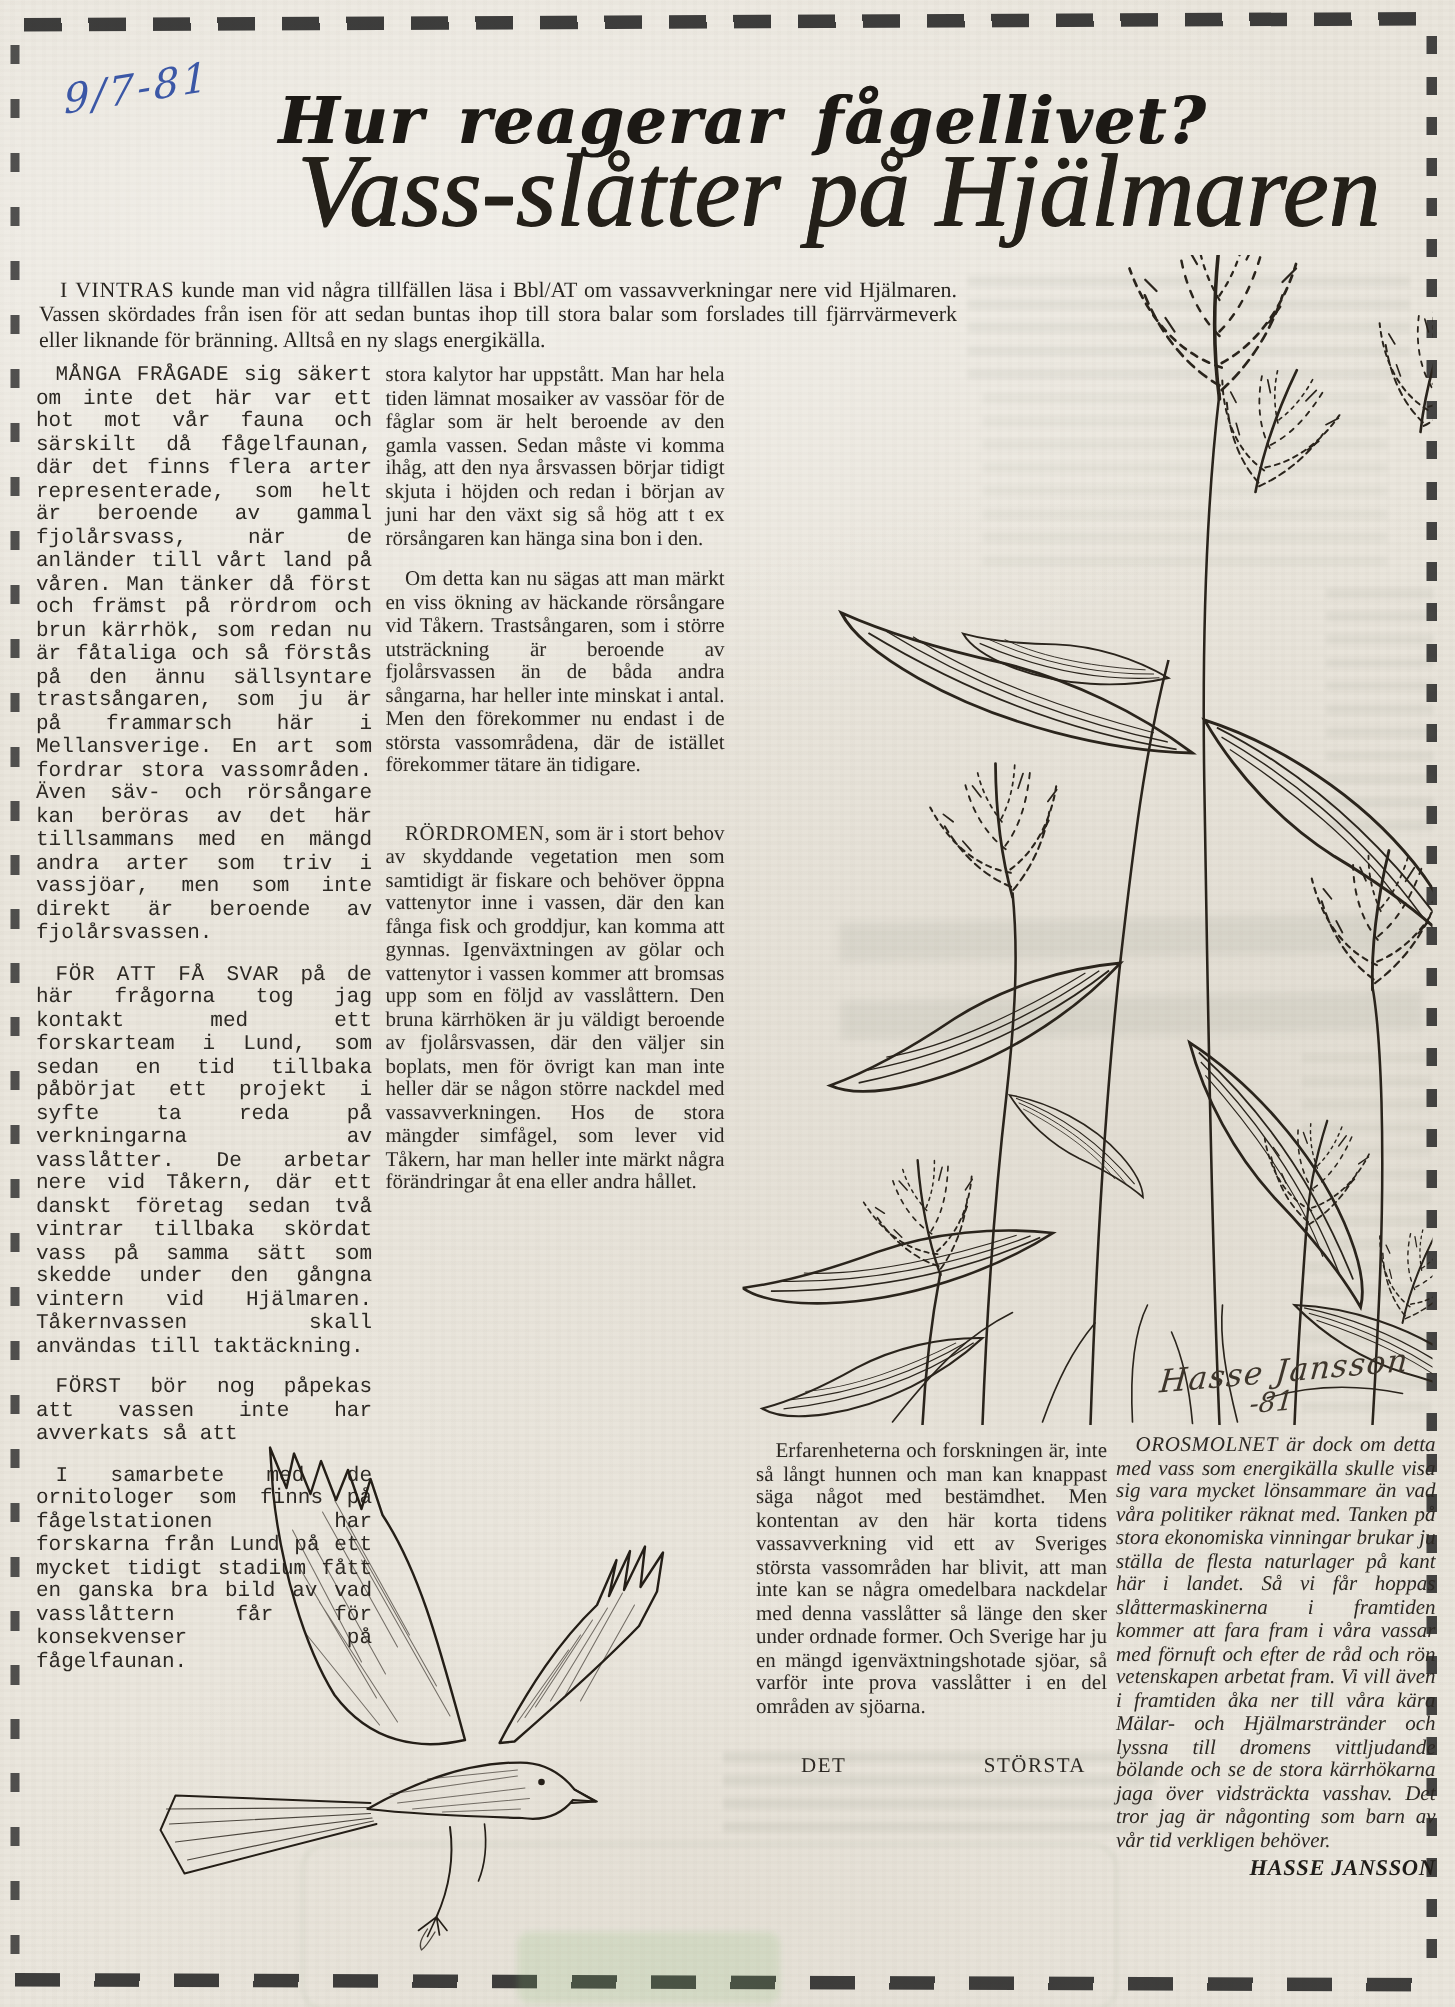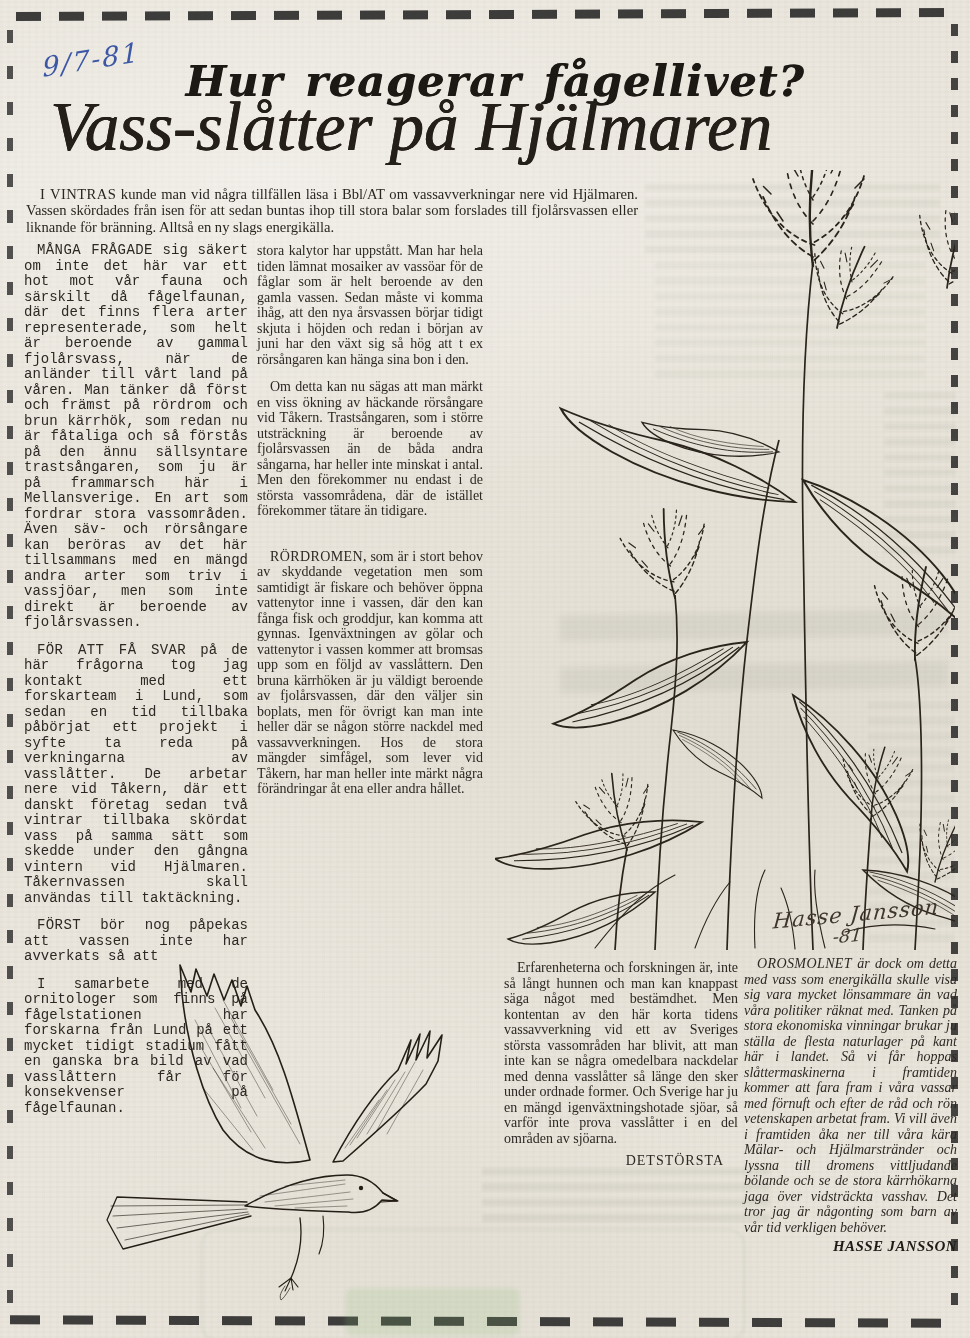--- a/index.html
+++ b/index.html
@@ -28,37 +28,37 @@
   .dash-right{position:absolute;left:951px;top:24px;width:7px;height:1292px;
     background:repeating-linear-gradient(180deg,#262626 0 12px,transparent 12px 27px);opacity:.85;}
 
   .date-note{position:absolute;left:42px;top:44px;font-family:"DejaVu Serif",serif;
     font-style:italic;font-size:27px;color:#3b57a6;transform:rotate(-9deg) skewX(-8deg);
     letter-spacing:2px;}
   .kicker{position:absolute;left:120px;top:56px;width:750px;text-align:center;
     font-family:"DejaVu Serif",serif;font-style:italic;font-weight:700;font-size:43px;
     letter-spacing:1px;word-spacing:6px;color:#1c1915;
     text-shadow:.6px 0 0 #1c1915;white-space:nowrap;}
-  .headline{position:absolute;left:50px;top:88px;width:870px;text-align:left;
+  .headline{position:absolute;left:50px;top:88px;width:870px;text-align:right;
     font-family:"Liberation Serif",serif;font-style:italic;font-weight:400;font-size:69px;
     color:#242019;text-shadow:.8px 0 0 #242019, 0 .4px 0 #242019;white-space:nowrap;}
 
   .intro{position:absolute;left:26px;top:171px;width:612px;font-size:14.6px;
     line-height:16.6px;text-align:justify;text-indent:14px;color:#2a2621;}
   .lead{letter-spacing:.4px;margin-top:24px;}
   .bodycol{position:absolute;text-align:justify;font-size:14px;line-height:15.5px;color:#2c2823;}
   .bodycol p{margin:0;text-indent:13px;}
   .bodycol p.noindent{text-indent:0;}
   .bodycol p + p{margin-top:12px;}
   #col2 p.bigGap{margin-top:30px;}
   #col1{left:24px;top:243px;width:224px;font-family:Liberation Mono, monospace;}
   #col2{left:257px;top:243px;width:226px;}
   #col3{left:504px;top:958px;width:234px;}
   #col4{left:744px;top:956px;width:213px;font-style:italic;}
-  .det-row{display:flex;justify-content:flex-end;margin-top:7px;padding:0 14px 0 30px;
+  .det-row{display:flex;justify-content:space-between;margin-top:24px;padding:0 14px 0 30px;
     letter-spacing:1px;font-size:14px;}
   .byline{margin-top:4px;text-align:right;font-weight:700;font-size:15px;letter-spacing:.4px;color:#1f1c18;}
 
   .signature{position:absolute;left:772px;top:902px;width:170px;
     font-family:"DejaVu Serif",serif;font-style:italic;color:#3e362c;
     transform:rotate(-5deg) skewX(-10deg);}
   .signature .sig-name{font-size:21px;letter-spacing:1px;}
   .signature .sig-year{font-size:18px;margin-left:62px;margin-top:-2px;}
 
   svg.illu{position:absolute;}
@@ -92,21 +92,21 @@
   <div class="ghost ghost-lines" style="left:868px;top:702px;width:86px;height:245px;opacity:.11;"></div>
   <div class="ghost ghost-lines" style="left:482px;top:1168px;width:288px;height:60px;opacity:.18;"></div>
   <div class="ghost ghost-box" style="left:200px;top:1228px;width:540px;height:108px;"></div>
   <div class="ghost ghost-green" style="left:345px;top:1288px;width:175px;height:48px;"></div>
 
   <div class="date-note">9/7-81</div>
 
   <div class="kicker">Hur reagerar fågellivet?</div>
   <div class="headline">Vass-slåtter på Hjälmaren</div>
 
-  <p class="intro"><span class="lead">I VINTRAS</span><span> kunde man vid några tillfällen läsa i Bbl/AT om vassavverkningar nere vid Hjälmaren. Vassen skördades från isen för att sedan buntas ihop till stora balar som forslades till fjolårsvassen eller liknande för bränning. Alltså en ny slags energikälla.</span></p>
+  <p class="intro"><span class="lead">I VINTRAS</span><span> kunde man vid några tillfällen läsa i Bbl/AT om vassavverkningar nere vid Hjälmaren. Vassen skördades från isen för att sedan buntas ihop till stora balar som forslades till fjärrvärmeverk eller liknande för bränning. Alltså en ny slags energikälla.</span></p>
 
   <div class="bodycol" id="col1">
     <p><span class="lead">MÅNGA FRÅGADE</span><span> sig säkert om inte det här var ett hot mot vår fauna och särskilt då fågelfaunan, där det finns flera arter representerade, som helt är beroende av gammal fjolårsvass, när de anländer till vårt land på våren. Man tänker då först och främst på rördrom och brun kärrhök, som redan nu är fåtaliga och så förstås på den ännu sällsyntare trastsångaren, som ju är på frammarsch här i Mellansverige. En art som fordrar stora vassområden. Även säv- och rörsångare kan beröras av det här tillsammans med en mängd andra arter som triv i vassjöar, men som inte direkt är beroende av fjolårsvassen.</span></p>
     <p><span class="lead">FÖR ATT FÅ SVAR</span><span> på de här frågorna tog jag kontakt med ett forskarteam i Lund, som sedan en tid tillbaka påbörjat ett projekt i syfte ta reda på verkningarna av vasslåtter. De arbetar nere vid Tåkern, där ett danskt företag sedan två vintrar tillbaka skördat vass på samma sätt som skedde under den gångna vintern vid Hjälmaren. Tåkernvassen skall användas till taktäckning.</span></p>
     <p><span class="lead">FÖRST</span><span> bör nog påpekas att vassen inte har avverkats så att</span></p>
     <p><span>I samarbete med de ornitologer som finns på fågelstationen har forskarna från Lund på ett mycket tidigt stadium fått en ganska bra bild av vad vasslåttern får för konsekvenser på fågelfaunan.</span></p>
   </div>
 
   <div class="bodycol" id="col2">
     <p class="noindent"><span>stora kalytor har uppstått. Man har hela tiden lämnat mosaiker av vassöar för de fåglar som är helt beroende av den gamla vassen. Sedan måste vi komma ihåg, att den nya årsvassen börjar tidigt skjuta i höjden och redan i början av juni har den växt sig så hög att t ex rörsångaren kan hänga sina bon i den.</span></p>

